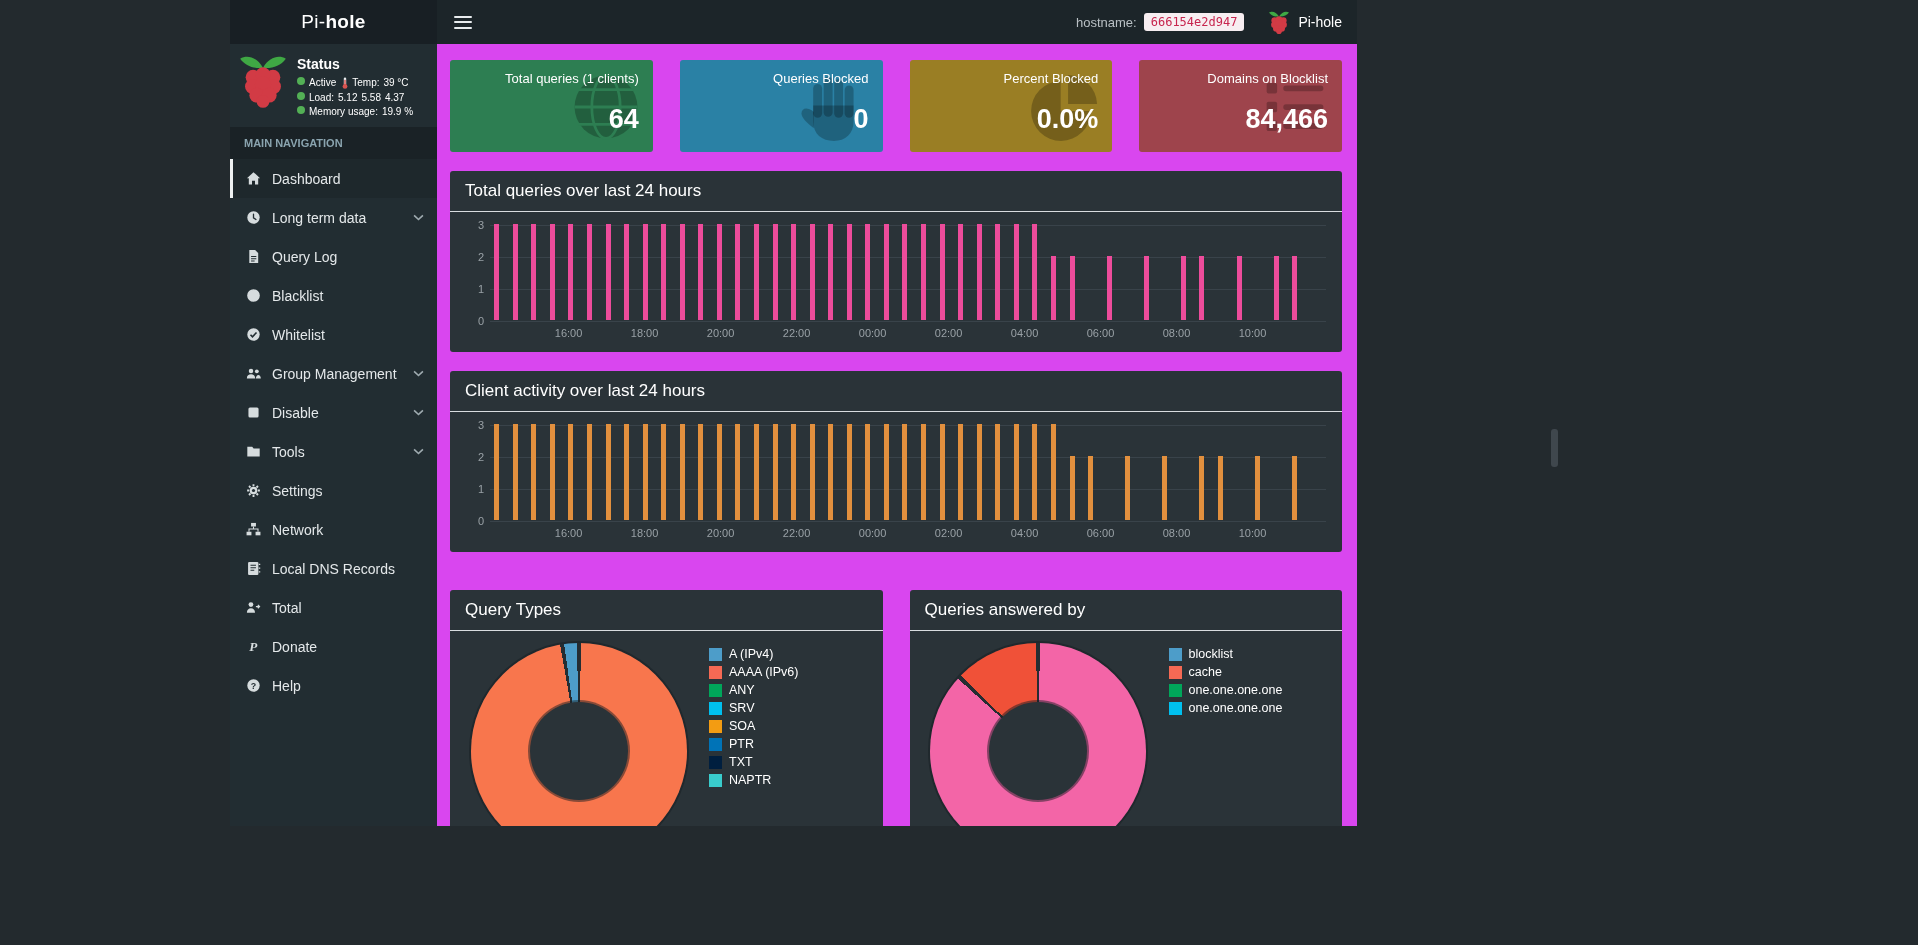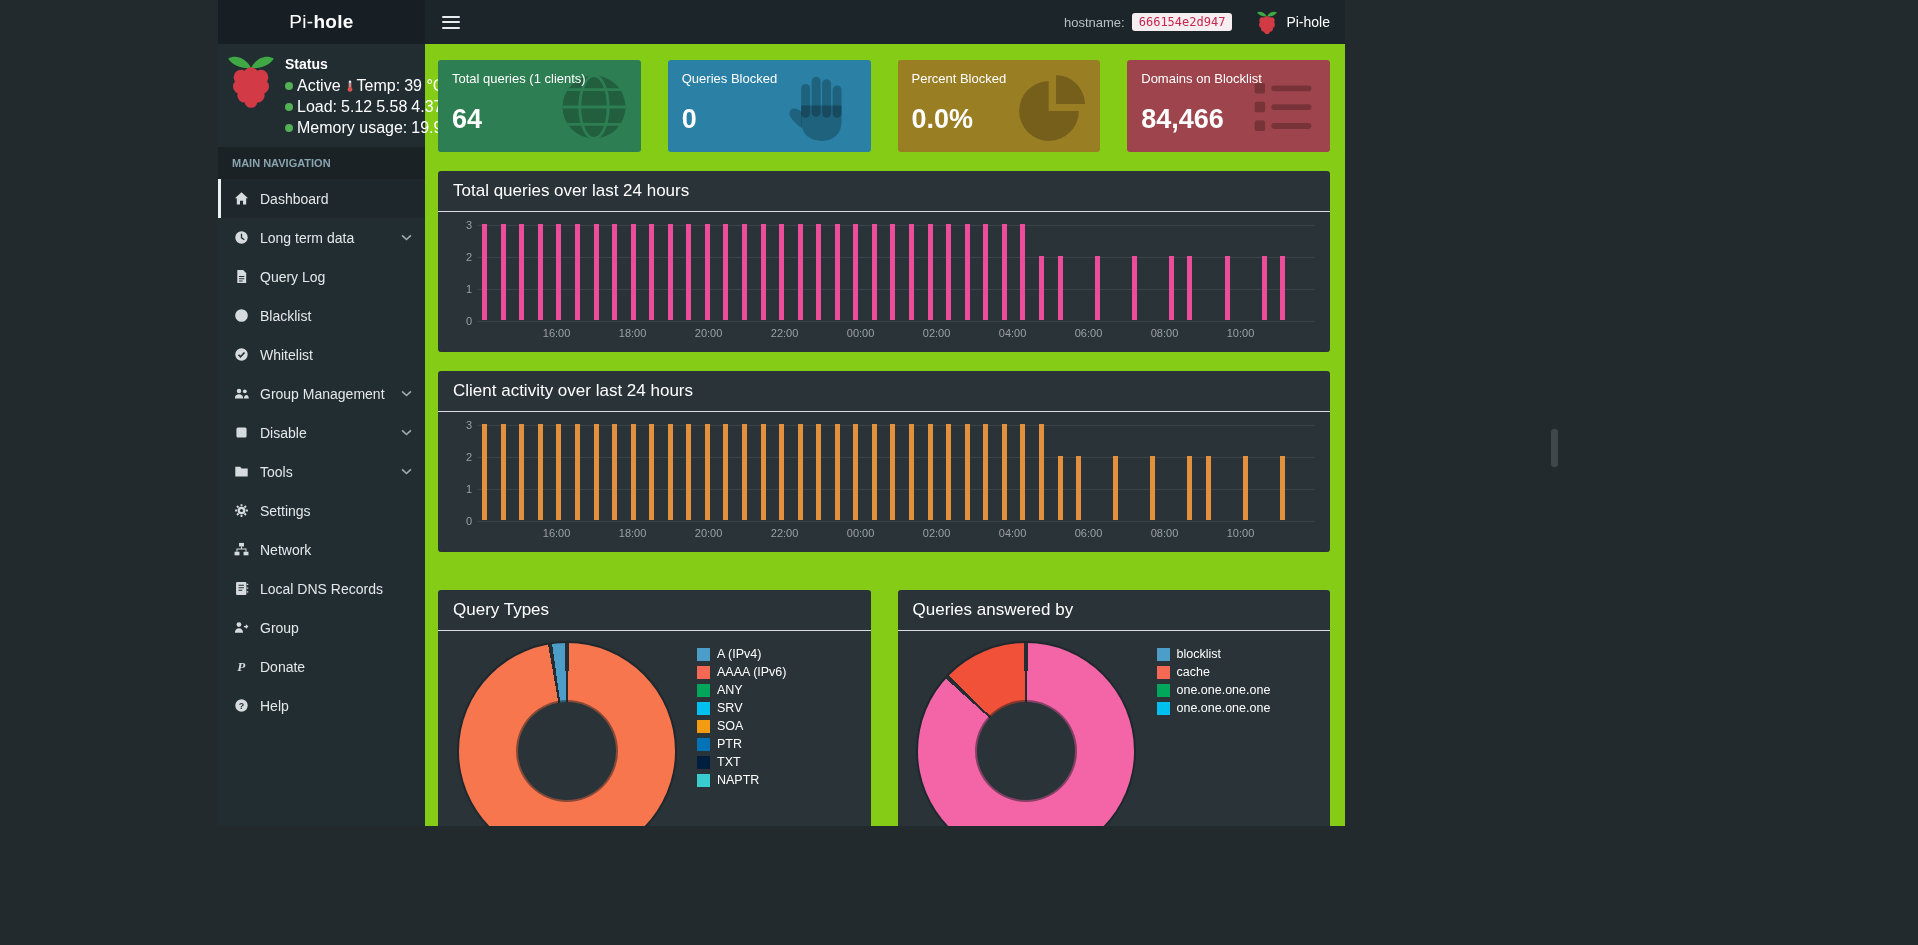--- a/index.html
+++ b/index.html
@@ -1,55 +1,55 @@
 <!DOCTYPE html>
 <html><head>
 <meta charset="utf-8">
 <style>
   * { box-sizing: border-box; margin: 0; padding: 0; }
   html, body { width: 1918px; height: 945px; overflow: hidden; }
   body { background: #232a2e; font-family: "Liberation Sans", sans-serif; position: relative; }
 
-  .app { position: absolute; left: 218px; top: 0; width: 1127px; height: 826px; background: #84cc16; }
+  .app { position: absolute; left: 230px; top: 0; width: 1127px; height: 826px; background: #d946ef; }
 
   
   .navbar { display: flex; height: 44px; }
   .logo { width: 207px; background: #181f24; color: #fff; font-size: 19px; display: flex; align-items: center; justify-content: center; letter-spacing: .3px; cursor: pointer; }
   .logo b { font-weight: 700; }
   .navbar-main { flex: 1; background: #1c2529; display: flex; align-items: center; padding: 0 15px; }
   .hamburger { width: 22px; display: flex; flex-direction: column; gap: 3.5px; cursor: pointer; padding: 4px 2px; }
   .hamburger span { height: 2px; background: #e8ecee; border-radius: 1px; }
   .navbar-right { margin-left: auto; display: flex; align-items: center; }
   .hostname-label { color: #b9c0c4; font-size: 13px; margin-right: 7px; }
   .hostname-value { background: #f7eef1; color: #c7254e; font-family: "DejaVu Sans Mono", monospace; font-size: 12px; padding: 2px 7px; border-radius: 3px; }
   .brand-logo { margin-left: 24px; margin-right: 8px; display: flex; }
   .brand-logo svg { width: 22px; height: 25px; }
   .brand-name { color: #fff; font-size: 14px; }
 
   
   .sidebar { position: absolute; left: 0; top: 44px; width: 207px; bottom: 0; background: #222d32; }
   .status-panel { display: flex; padding: 9px 8px 10px 8px; gap: 9px; }
   .status-logo svg { width: 50px; height: 57px; }
   .status-title { color: #fff; font-size: 14px; font-weight: 700; margin: 3px 0 5px; }
-  .status-row { display: flex; align-items: center; gap: 4px; color: #fff; font-size: 16px; margin-top: 3px; white-space: nowrap; }
+  .status-row { display: flex; gap: 4px; color: #fff; font-size: 10px; margin-top: 3px; white-space: nowrap; }
   .dot { width: 8px; height: 8px; border-radius: 50%; background: #53b055; flex: none; }
   .thermo { display: flex; margin-left: 2px; }
   .thermo svg { width: 6px; height: 12px; }
   .sidebar-header { background: #1a2226; color: #8aa4af; font-size: 11px; font-weight: 700; padding: 10px 14px; }
   .menu { display: flex; flex-direction: column; }
   .menu-item { height: 39px; display: flex; align-items: center; gap: 10px; padding: 0 13px 0 12px; border-left: 3px solid transparent; color: #e4e8ea; font-size: 14px; cursor: pointer; }
   .menu-item.active { background: #1e282c; border-left-color: #eef1f2; }
   .mi-icon { width: 17px; display: flex; justify-content: center; color: #d6dcde; }
   .mi-icon svg { width: 15px; height: 15px; fill: currentColor; }
   .chev { margin-left: auto; color: #9fabb0; display: flex; }
   .chev svg { width: 11px; height: 7px; }
 
   
   .content { position: absolute; left: 207px; top: 44px; right: 0; bottom: 0; padding: 16px 15px 0 13px; overflow: hidden; }
-  .cards { display: grid; grid-template-columns: repeat(4, 1fr); gap: 27px; }
+  .cards { display: grid; grid-template-columns: repeat(4, 1fr); gap: 27px; text-align: right; }
   .card { height: 92px; border-radius: 3px; position: relative; padding: 11px 14px; color: #fff; overflow: hidden; }
   .card-title { font-size: 13px; position: relative; z-index: 2; }
   .card-value { font-size: 27px; font-weight: 700; margin-top: 18px; position: relative; z-index: 2; }
   .card-icon { position: absolute; right: 10px; top: 10px; width: 74px; height: 74px; z-index: 1; }
   .card-icon svg { width: 100%; height: 100%; }
 
   .panel { background: #2a3338; border-radius: 3px; margin-top: 19px; }
   .panel-header { padding: 10px 15px; border-bottom: 1px solid #d9dde0; }
   .panel-title { color: #fff; font-size: 17px; }
   .chart-body { padding: 13px 16px 5px 16px; }
@@ -291,21 +291,21 @@
           <span>Local DNS Records</span>
         </div>
         <div class="menu-item">
           <span class="mi-icon">
             <svg viewBox="0 0 17 15">
               <circle cx="5.6" cy="4.2" r="2.7"></circle>
               <path d="M1 13.4c0-3.2 2-5 4.6-5s4.6 1.8 4.6 5z"></path>
               <path d="M11.2 6.4h4M13.4 4.5l1.9 1.9-1.9 1.9" fill="none" stroke="currentColor" stroke-width="1.4"></path>
             </svg>
           </span>
-          <span>Group</span>
+          <span>Total</span>
         </div>
         <div class="menu-item">
           <span class="mi-icon">
             <svg viewBox="0 0 16 16">
               <text x="3.5" y="13" font-family="Liberation Serif, serif" font-style="italic" font-weight="bold" font-size="14" fill="currentColor">P</text>
             </svg>
           </span>
           <span>Donate</span>
         </div>
         <div class="menu-item">

